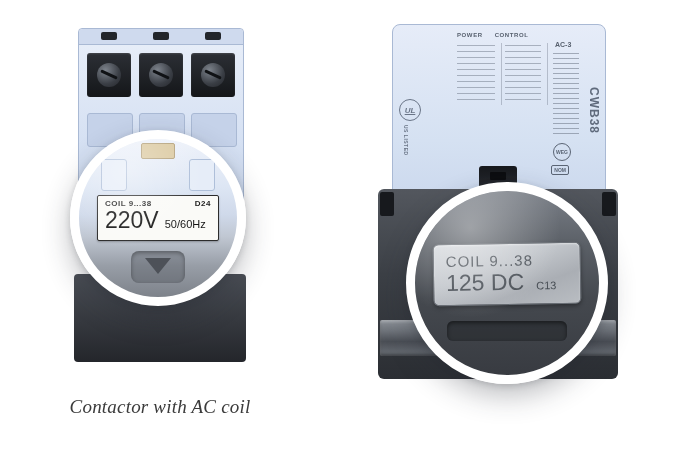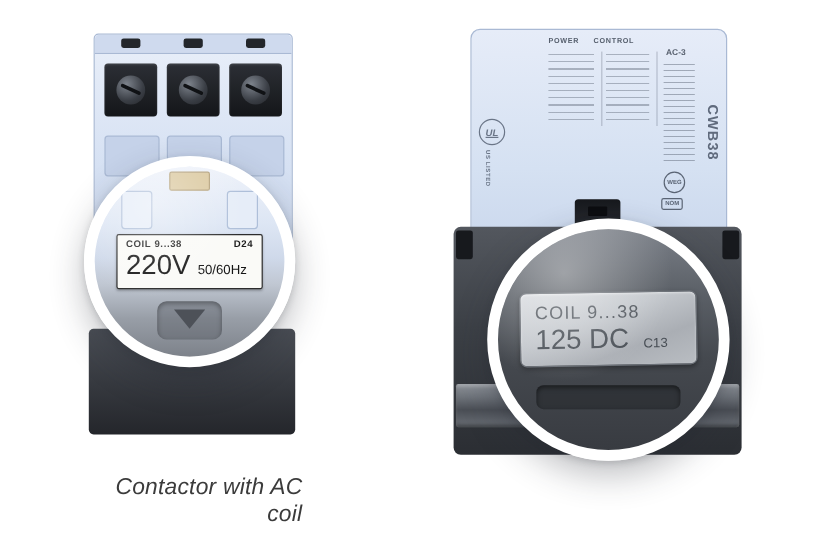--- a/index.html
+++ b/index.html
@@ -102,22 +102,22 @@
        padding:8px 12px 0;box-shadow:inset 0 1px 2px rgba(255,255,255,.5),0 2px 4px rgba(0,0,0,.35);
        background:linear-gradient(160deg,#d8dbdf 0%,#c3c7cc 40%,#aaaeb4 70%,#b9bdc2 100%);}
   .disp-row1{font-size:15px;letter-spacing:1px;color:#4e545b;}
   .disp-row2{display:flex;align-items:baseline;margin-top:2px;color:#474d54;}
   .dc-value{font-size:23px;line-height:1;}
   .dc-code{font-size:11px;margin-left:12px;}
   .dc-groove{position:absolute;left:50%;top:130px;transform:translateX(-50%);width:120px;height:20px;
        border-radius:6px;background:rgba(20,22,25,.35);box-shadow:inset 0 2px 4px rgba(0,0,0,.5);}
 
   
-  .cap{position:absolute;left:0;right:0;top:372px;text-align:right;
-       font-style:italic;font-size:19px;color:#3b3b3b;letter-spacing:.2px;}
+  .cap{position:absolute;left:0;right:0;top:372px;text-align:center;
+       font-style:italic;font-size:19px;color:#3b3b3b;letter-spacing:.2px;font-family:Liberation Serif, serif;}
 </style>
 </head>
 <body>
 
 <div class="stage">
 
   <figure class="fig fig-left">
     <div class="ac-body">
       <div class="ac-topstrip">
         <span class="tscrew s1"></span>

